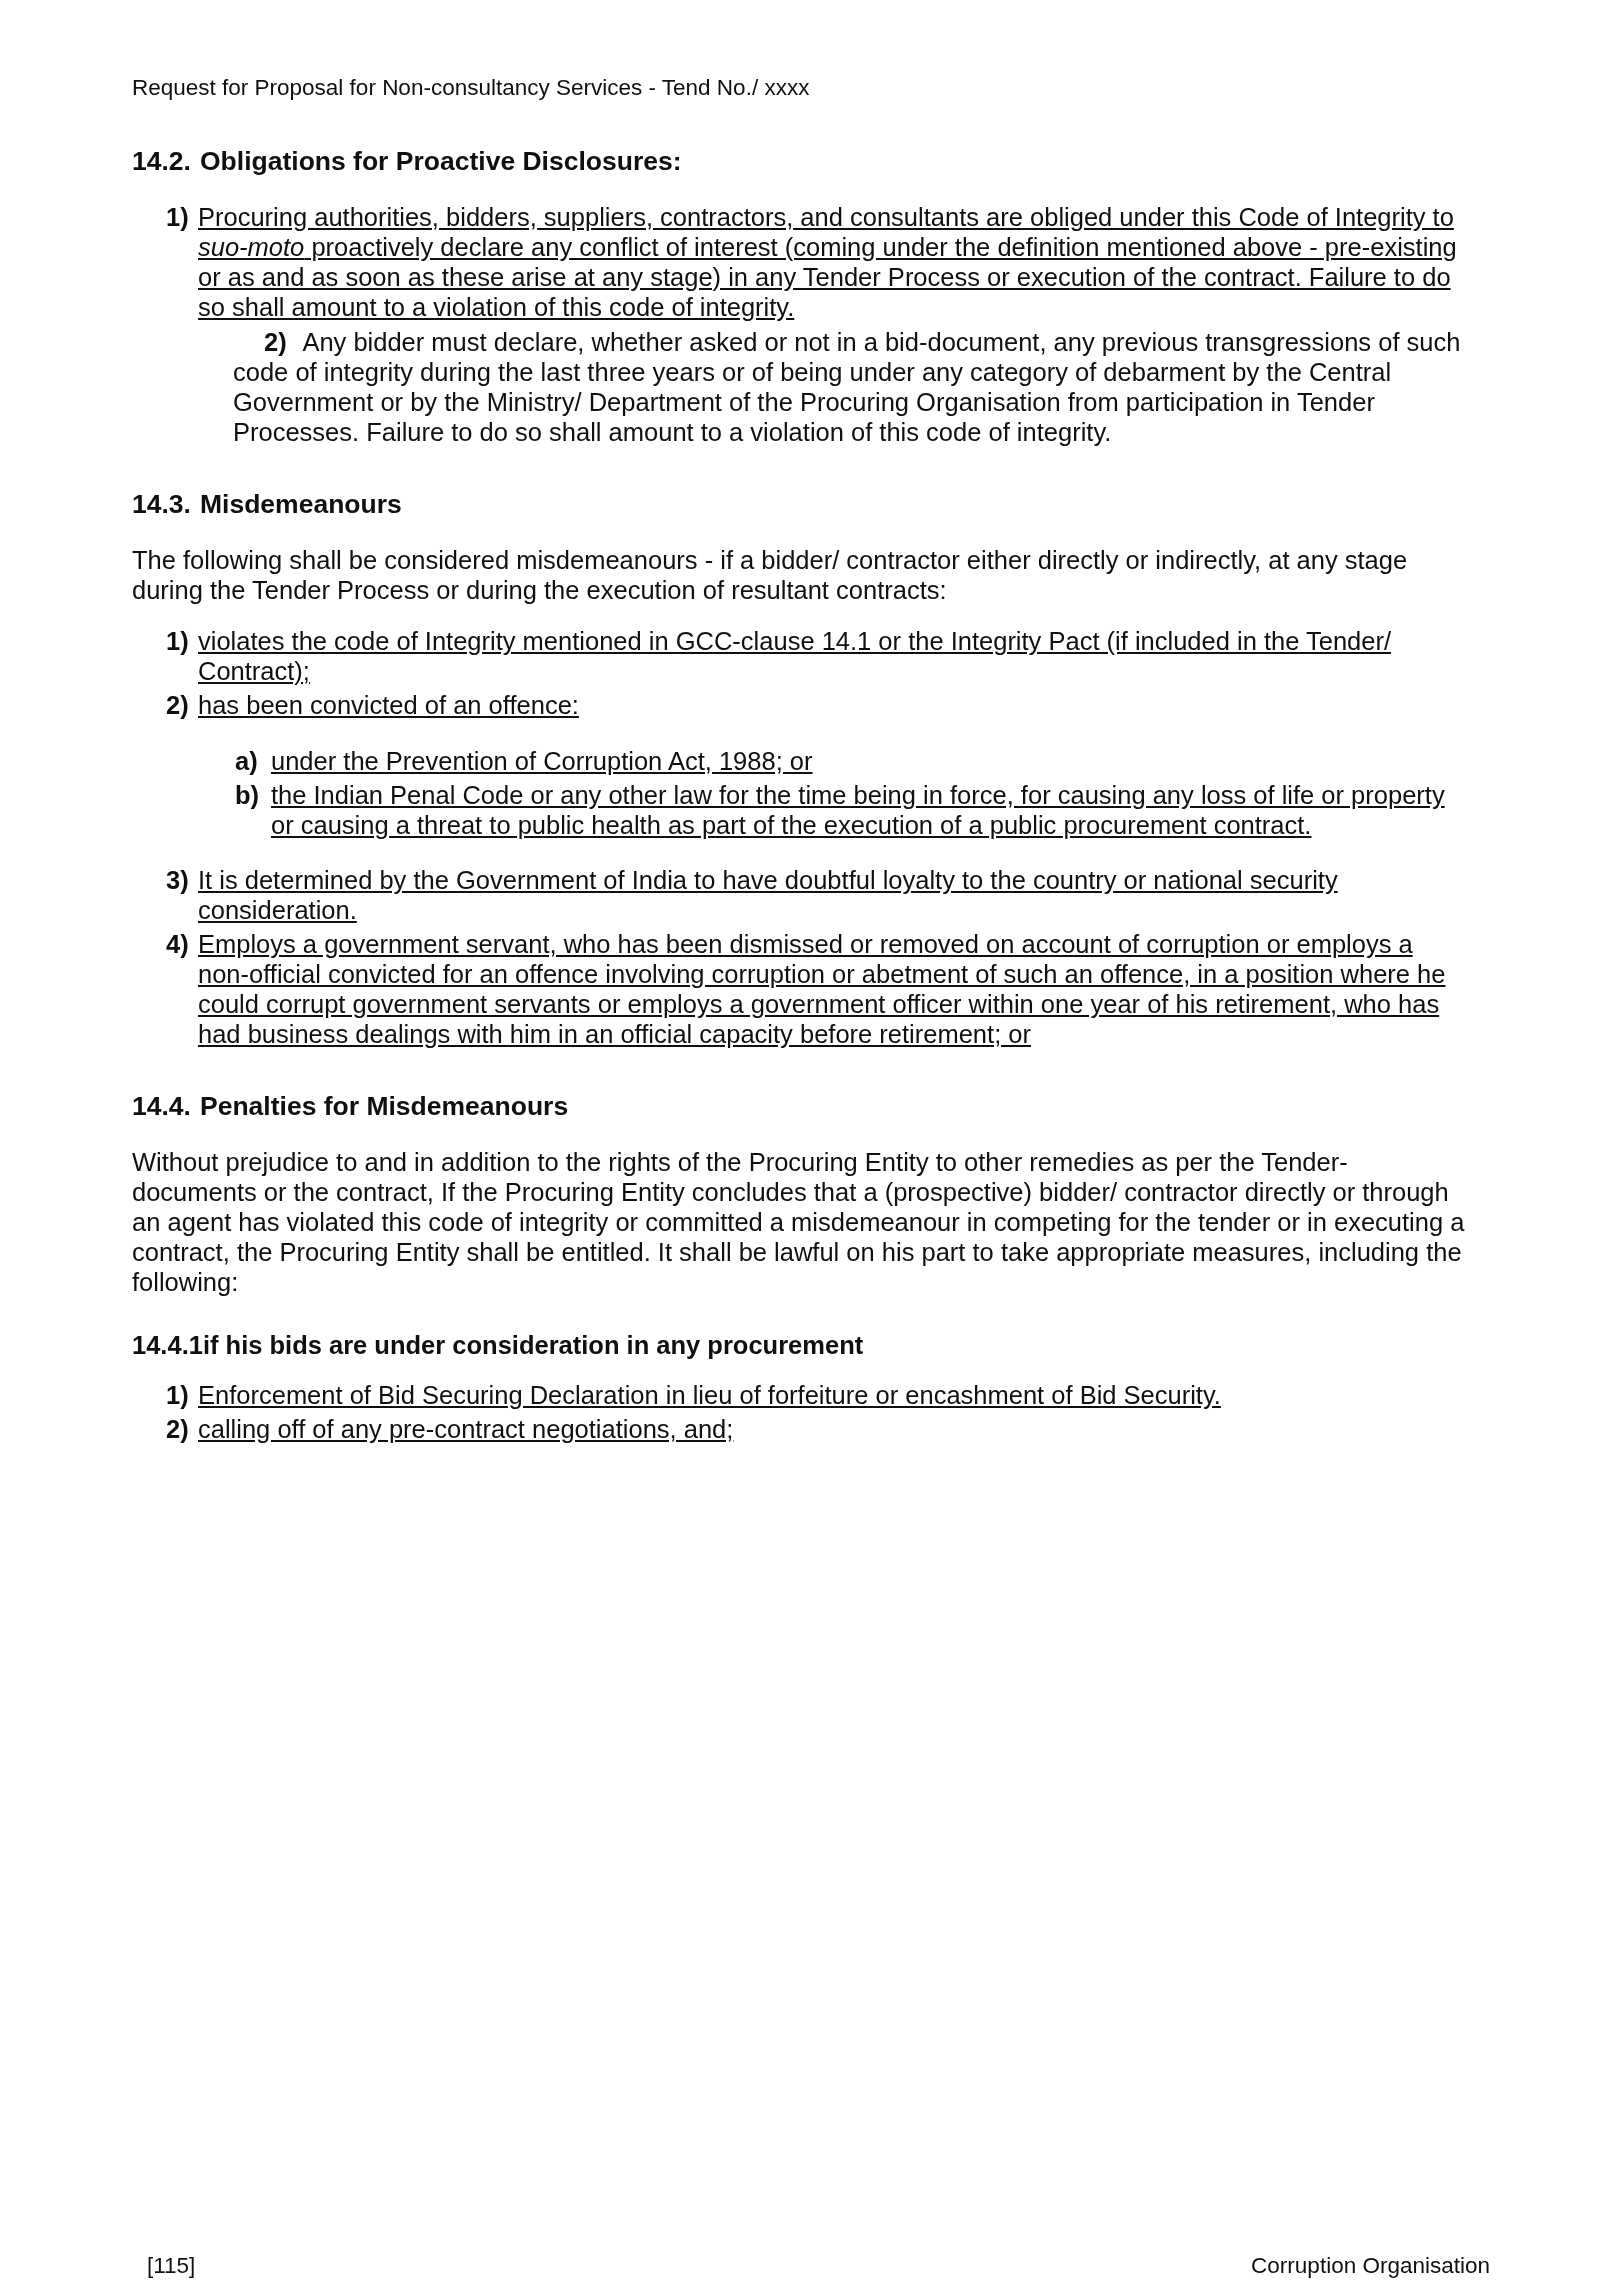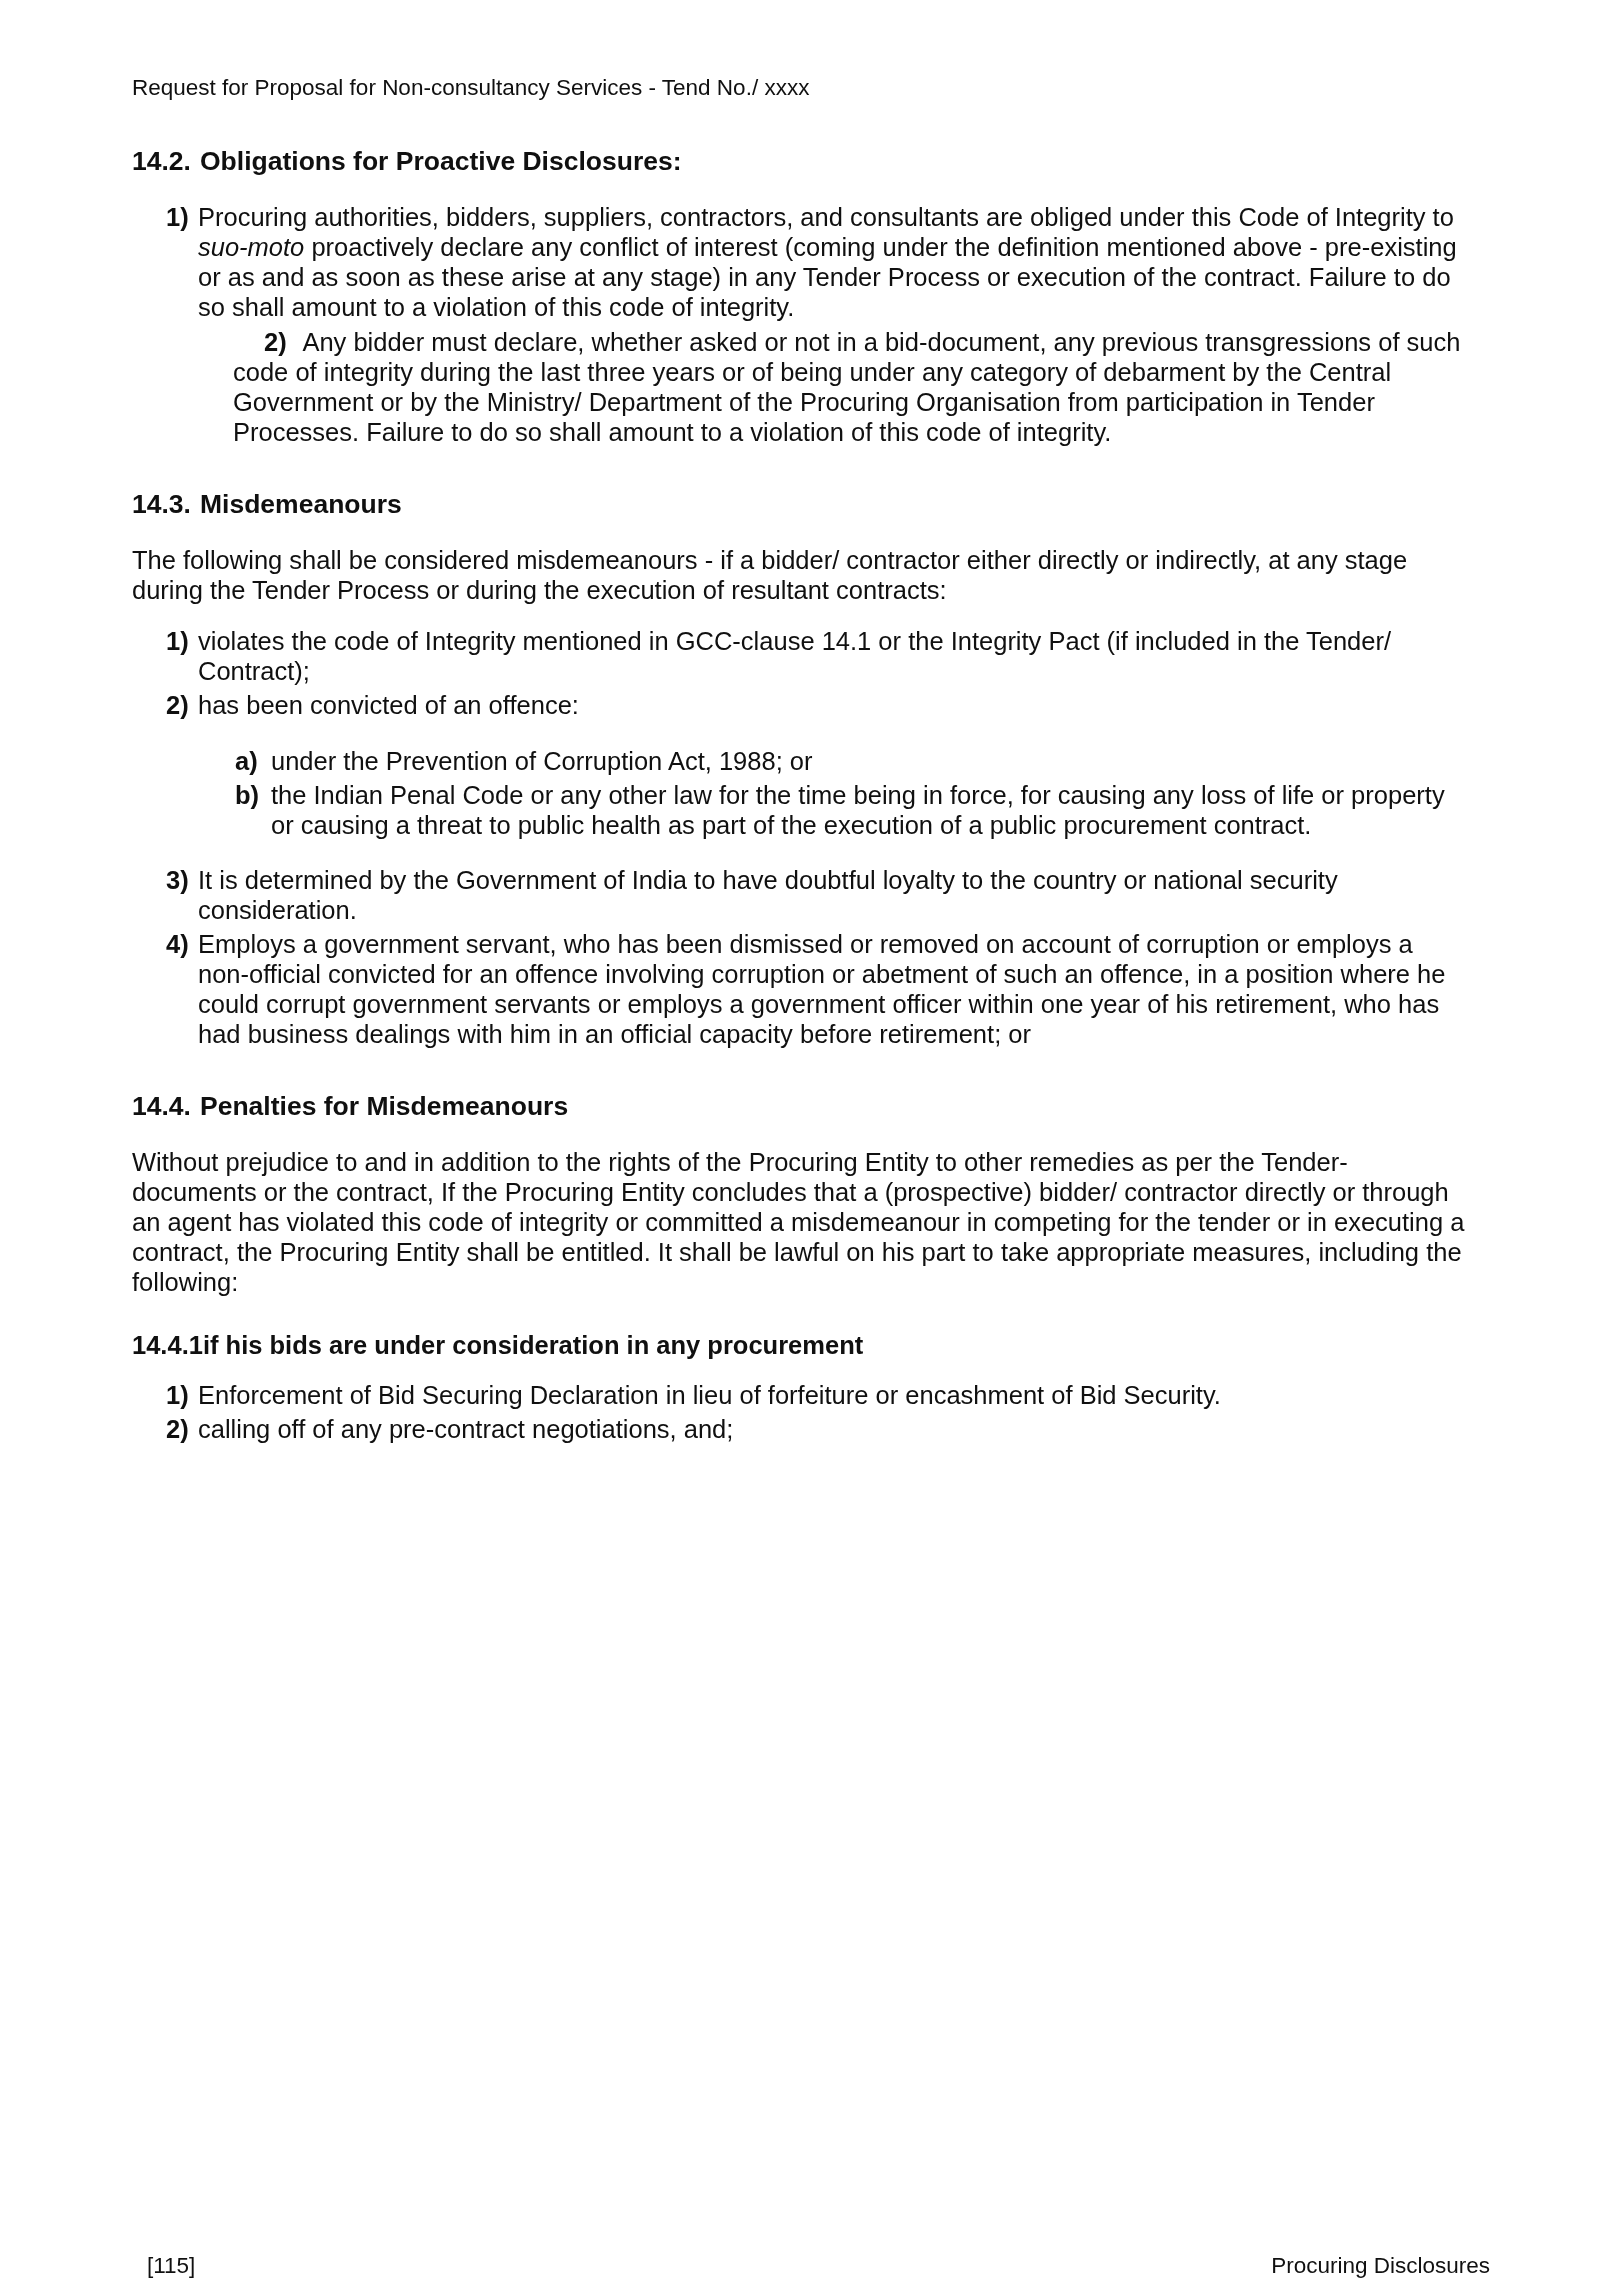--- a/index.html
+++ b/index.html
@@ -24,21 +24,21 @@
     line-height: 33px;
     margin: 41px 0 23.5px 0;
   }
   .sec-heading.small { font-size: 25.5px; line-height: 31px; margin: 33px 0 19.6px 0; align-items: flex-end; }
   .sec-num { min-width: 68px; flex-shrink: 0; }
   .para { margin: 0 0 7.8px 0; }
   .list { margin-left: 34px; }
   .list.gap-top { margin-top: 21.6px; }
   .li { display: flex; margin-bottom: 3.9px; }
   .marker { width: 32px; flex-shrink: 0; font-weight: 700; }
-  .li-text { flex: 1; }
+  .li-text { flex: 1; text-decoration: underline; }
   .sub-list { margin: 25.5px 0 25.5px 69px; }
   .sub-list .marker { width: 36px; }
   .indent-para { margin: 5.9px 0 0 67px; text-indent: 31px; }
   .inline-marker { font-weight: 700; padding-right: 15.7px; }
   em { font-style: italic; }
   .footer {
     position: absolute;
     left: 147px;
     right: 131px;
     bottom: 25.5px;
@@ -132,16 +132,16 @@
       <div class="li">
         <span class="marker">2)</span>
         <div class="li-text">calling off of any pre-contract negotiations, and;</div>
       </div>
     </div>
 
   </div>
 
   <div class="footer">
     <span>[115]</span>
-    <span>Procuring Disclosures</span>
+    <span>Corruption Organisation</span>
   </div>
 </div>
 
 
 </body></html>

